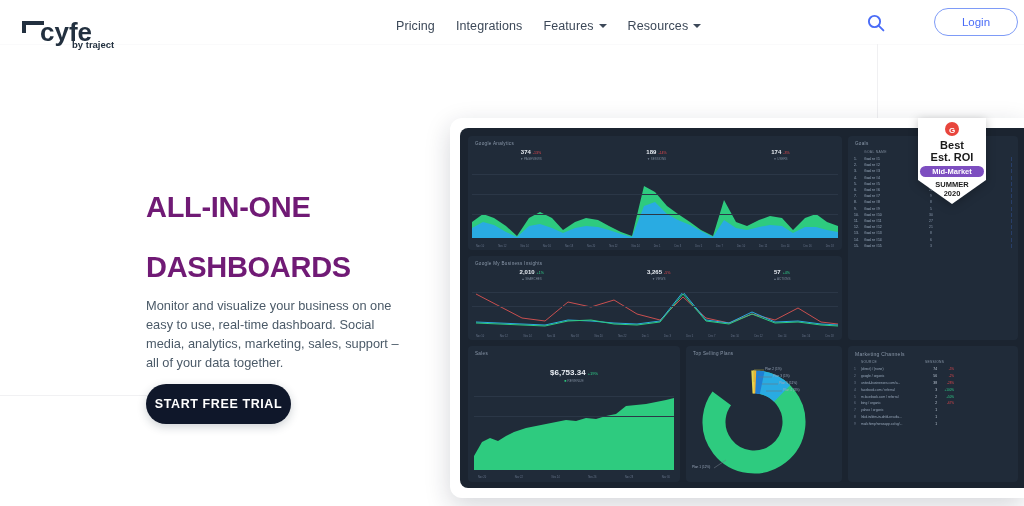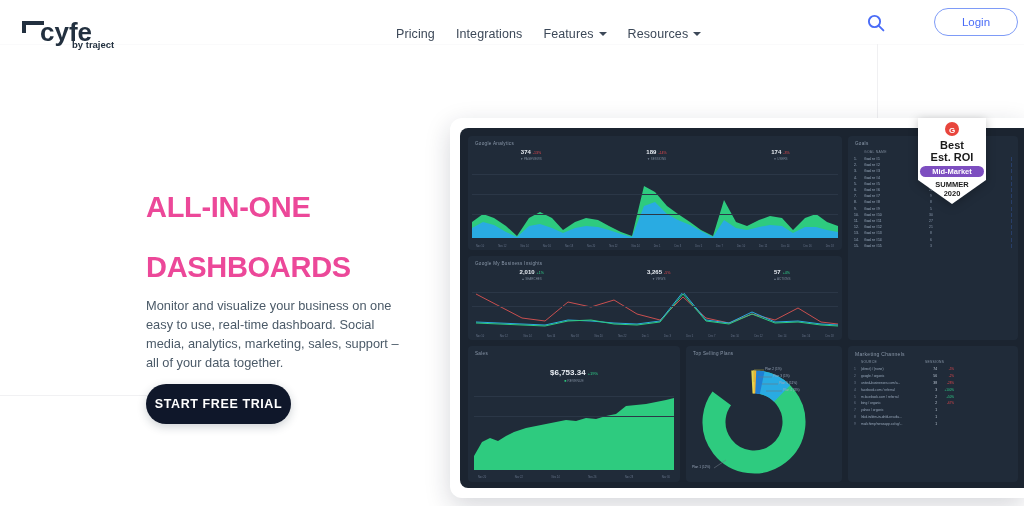--- a/index.html
+++ b/index.html
@@ -17,41 +17,41 @@
   .header-rule { position: absolute; left: 0; top: 44px; width: 1024px; height: 1px; background: #fafafb; }
 
   
   .header {
     position: absolute; top: 0; left: 0; width: 1024px; height: 44px;
     display: flex; align-items: center; background: #fff; z-index: 20;
   }
   .logo { position: absolute; left: 14px; top: 13px; width: 120px; height: 40px; }
   .logo svg { display: block; }
 
-  .nav { position: absolute; left: 396px; top: 12px; height: 44px; display: flex; align-items: center; gap: 0; }
+  .nav { position: absolute; left: 396px; top: 4px; height: 44px; display: flex; align-items: center; gap: 0; }
   .nav-item {
     display: flex; align-items: center; gap: 5px;
     font-size: 12.5px; color: #3c4858; padding: 0 21px 0 0; cursor: pointer;
     white-space: nowrap; letter-spacing: .1px;
   }
   .nav-item:first-child { padding-left: 0; }
   .caret { width: 0; height: 0; border-left: 4px solid transparent; border-right: 4px solid transparent; border-top: 4.5px solid #3c4858; display: inline-block; }
 
   .search-btn { position: absolute; left: 866px; top: 13px; width: 20px; height: 20px; cursor: pointer; }
   .login-btn {
     position: absolute; left: 934px; top: 8px; width: 84px; height: 28px;
     border: 1px solid #7e9bf7; border-radius: 16px; background: #fff;
     color: #4a6cf7; font-size: 11.5px; font-weight: normal;
     display: flex; align-items: center; justify-content: center; cursor: pointer;
   }
 
   
   .hero { position: absolute; left: 146px; top: 192px; width: 270px; }
   .hero h1 {
-    font-size: 29px; line-height: 30px; font-weight: bold; color: #ec4899;
+    font-size: 29px; line-height: 30px; font-weight: bold; color: #701a75;
     letter-spacing: -0.3px;
   }
   .hero p {
     margin-top: 14px; font-size: 12.8px; line-height: 19px; color: #4b5a68; width: 256px;
   }
   .cta {
     position: absolute; left: 146px; top: 384px;
     width: 145px; height: 40px; border-radius: 21px; background: #0f172a;
     color: #fff; font-size: 12.5px; font-weight: bold; letter-spacing: .6px;
     display: flex; align-items: center; justify-content: center; cursor: pointer;

